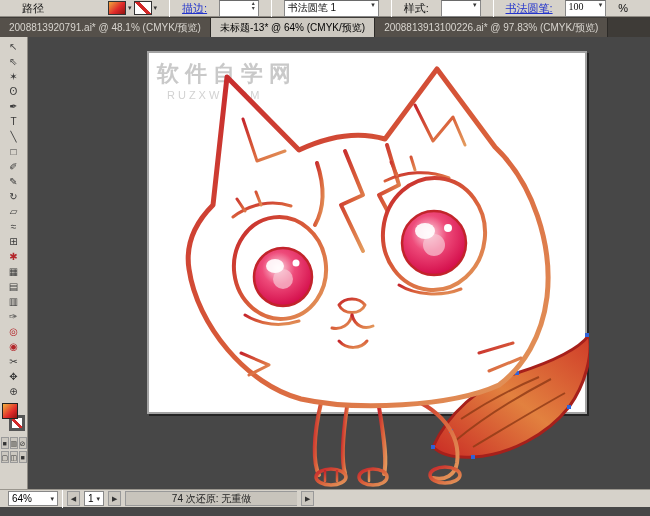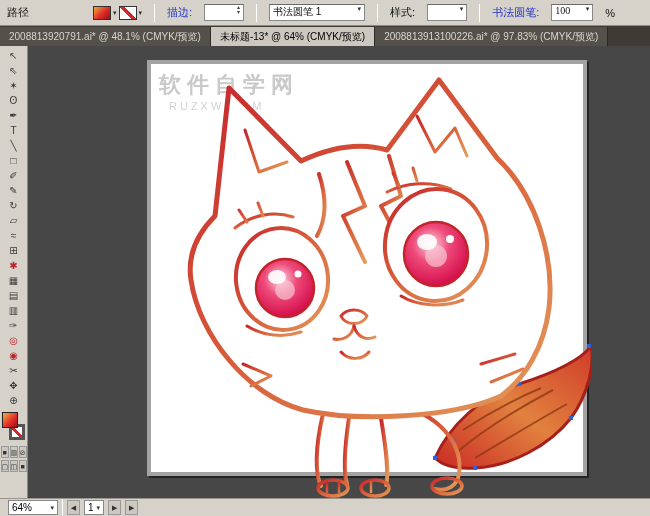--- a/index.html
+++ b/index.html
@@ -1,24 +1,24 @@
 <!DOCTYPE html>
 <html><head>
 <meta charset="utf-8">
 <style>
   * { margin:0; padding:0; box-sizing:border-box; }
   body { width:650px; height:516px; overflow:hidden; background:#333;
          font-family:"Liberation Sans","DejaVu Sans",sans-serif; }
   .app { position:relative; width:650px; height:516px; background:#474747; }
 
   
-  .control-bar { height:26px; background:#d6d2ca; border-bottom:1px solid #8f8b84;
-    display:flex; align-items:center; gap:12px; padding:0 7px; font-size:11px; color:#111; }
+  .control-bar { height:17px; background:#d6d2ca; border-bottom:1px solid #8f8b84;
+    display:flex; align-items:center; gap:12px; padding:0 22px; font-size:11px; color:#111; }
   .lbl { white-space:nowrap; }
-  .link { color:#2233cc; white-space:nowrap; cursor:pointer; }
+  .link { color:#2233cc; text-decoration:underline; white-space:nowrap; cursor:pointer; }
   .vsep { width:1px; height:18px; background:#9a968e; border-right:1px solid #fff; }
   .swatch-wrap { display:flex; align-items:center; gap:2px; margin-left:52px; }
   .fs-ctrl-fill { width:18px; height:14px; border:1px solid #333;
     background:linear-gradient(135deg,#f0a93c,#e02a2a 55%,#8e1411); }
   .fs-ctrl-stroke { width:18px; height:14px; border:1px solid #333; background:
     linear-gradient(45deg,transparent 42%,#d22828 42%,#d22828 58%,transparent 58%),#fff; }
   .ddg { font-size:7px; color:#333; }
   .combo { background:#fff; border:1px solid #888; border-top-color:#6a6a6a;
     height:17px; display:flex; gap:3px; padding:0 3px; font-size:10px; }
   .combo .spin { display:flex; flex-direction:column; line-height:5px; font-size:6px; color:#444; }
@@ -44,22 +44,22 @@
   .fs-stroke { position:absolute; left:9px; top:14px; width:16px; height:16px;
     border:3px solid #555; background:
     linear-gradient(45deg,transparent 40%,#d22828 40%,#d22828 60%,transparent 60%),#fff; }
   .fs-fill { position:absolute; left:2px; top:2px; width:16px; height:16px; border:1px solid #222;
     background:linear-gradient(135deg,#f2b03c,#e02a2a 60%,#8e1411); z-index:1; }
   .mini-row { display:flex; gap:1px; margin-top:2px; }
   .mini-btn { width:8px; height:12px; line-height:12px; font-size:7px; text-align:center;
     color:#333; background:#ccc8c0; border:1px solid #999; cursor:pointer; }
 
   .canvas-area { position:relative; flex:1; background:#474747; overflow:hidden; }
-  .artboard { position:absolute; left:119px; top:14px; width:440px; height:416px;
-    background:#fff; border:4px solid #a3a3a3; box-shadow:2px 2px 0 #242424; }
+  .artboard { position:absolute; left:119px; top:14px; width:440px; height:363px;
+    background:#fff; border:2px solid #a3a3a3; box-shadow:2px 2px 0 #242424; }
   .watermark { position:absolute; left:8px; top:6px; color:#c9c9c9; }
   .wm1 { font-size:22px; font-weight:bold; letter-spacing:6px; }
   .wm2 { font-size:11px; letter-spacing:3px; color:#d2d2d2; margin-left:10px; }
   .artboard svg { position:absolute; left:0; top:0; }
 
   
   .status-bar { height:18px; background:#d6d2ca; border-top:1px solid #9a968e;
     display:flex; align-items:center; gap:4px; padding:0 8px; font-size:10px; }
   .sb-combo { background:#fff; border:1px solid #888; height:15px; display:flex;
     align-items:center; gap:3px; padding:0 3px; }
@@ -266,16 +266,17 @@
       <span>64%</span>
       <span class="ddg">▾</span>
     </div>
     <div class="vsep"></div>
     <div class="sb-btn">◀</div>
     <div class="sb-combo">
       <span>1</span>
       <span class="ddg">▾</span>
     </div>
     <div class="sb-btn">▶</div>
+    <div class="history">74 次还原: 无重做</div>
     <div class="sb-btn">▶</div>
   </div>
 
 </div>
 
 </body></html>

